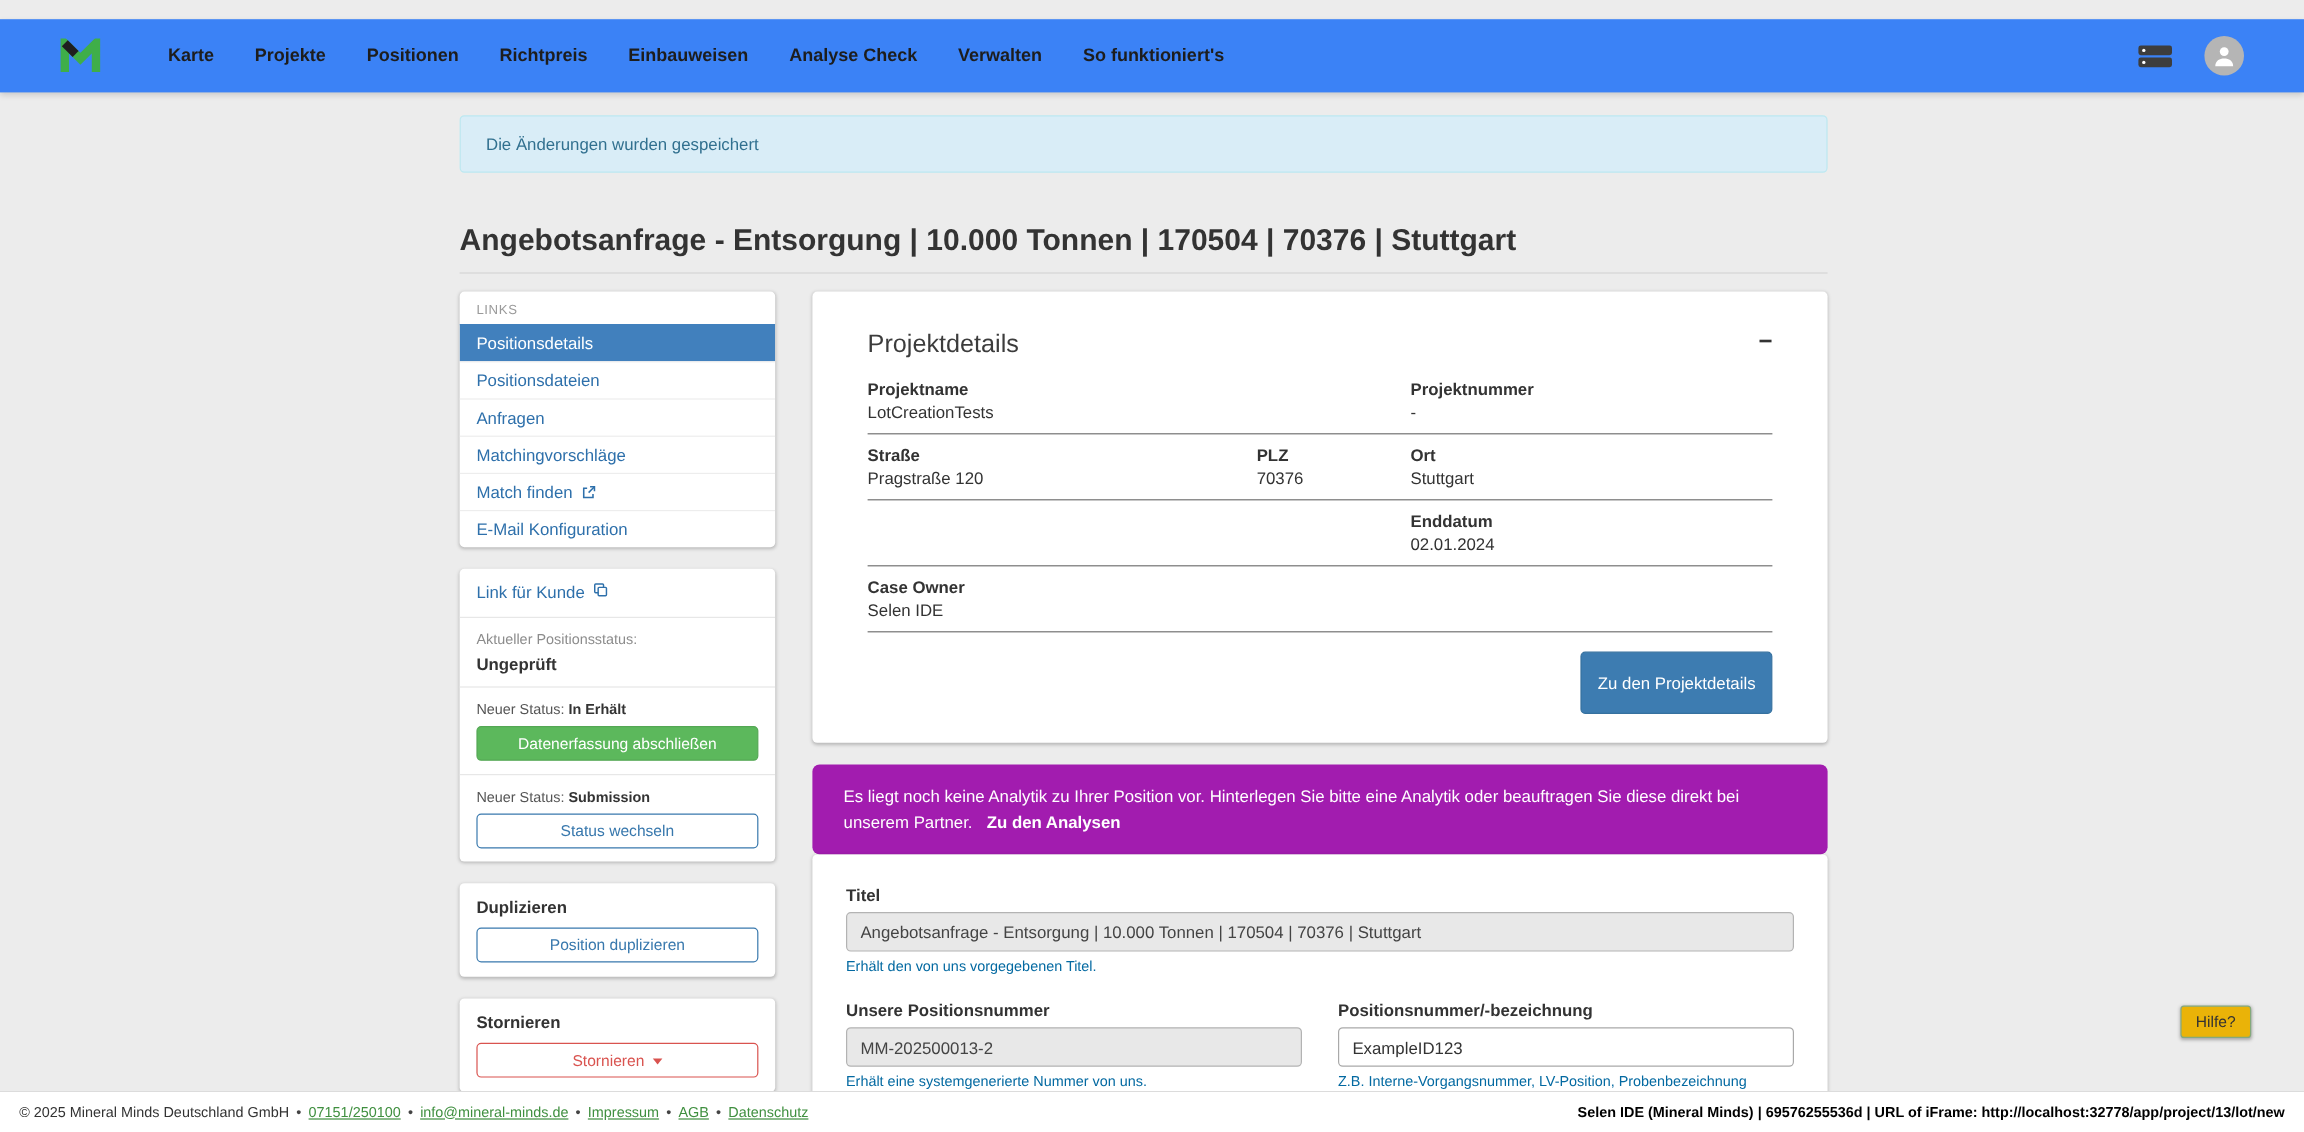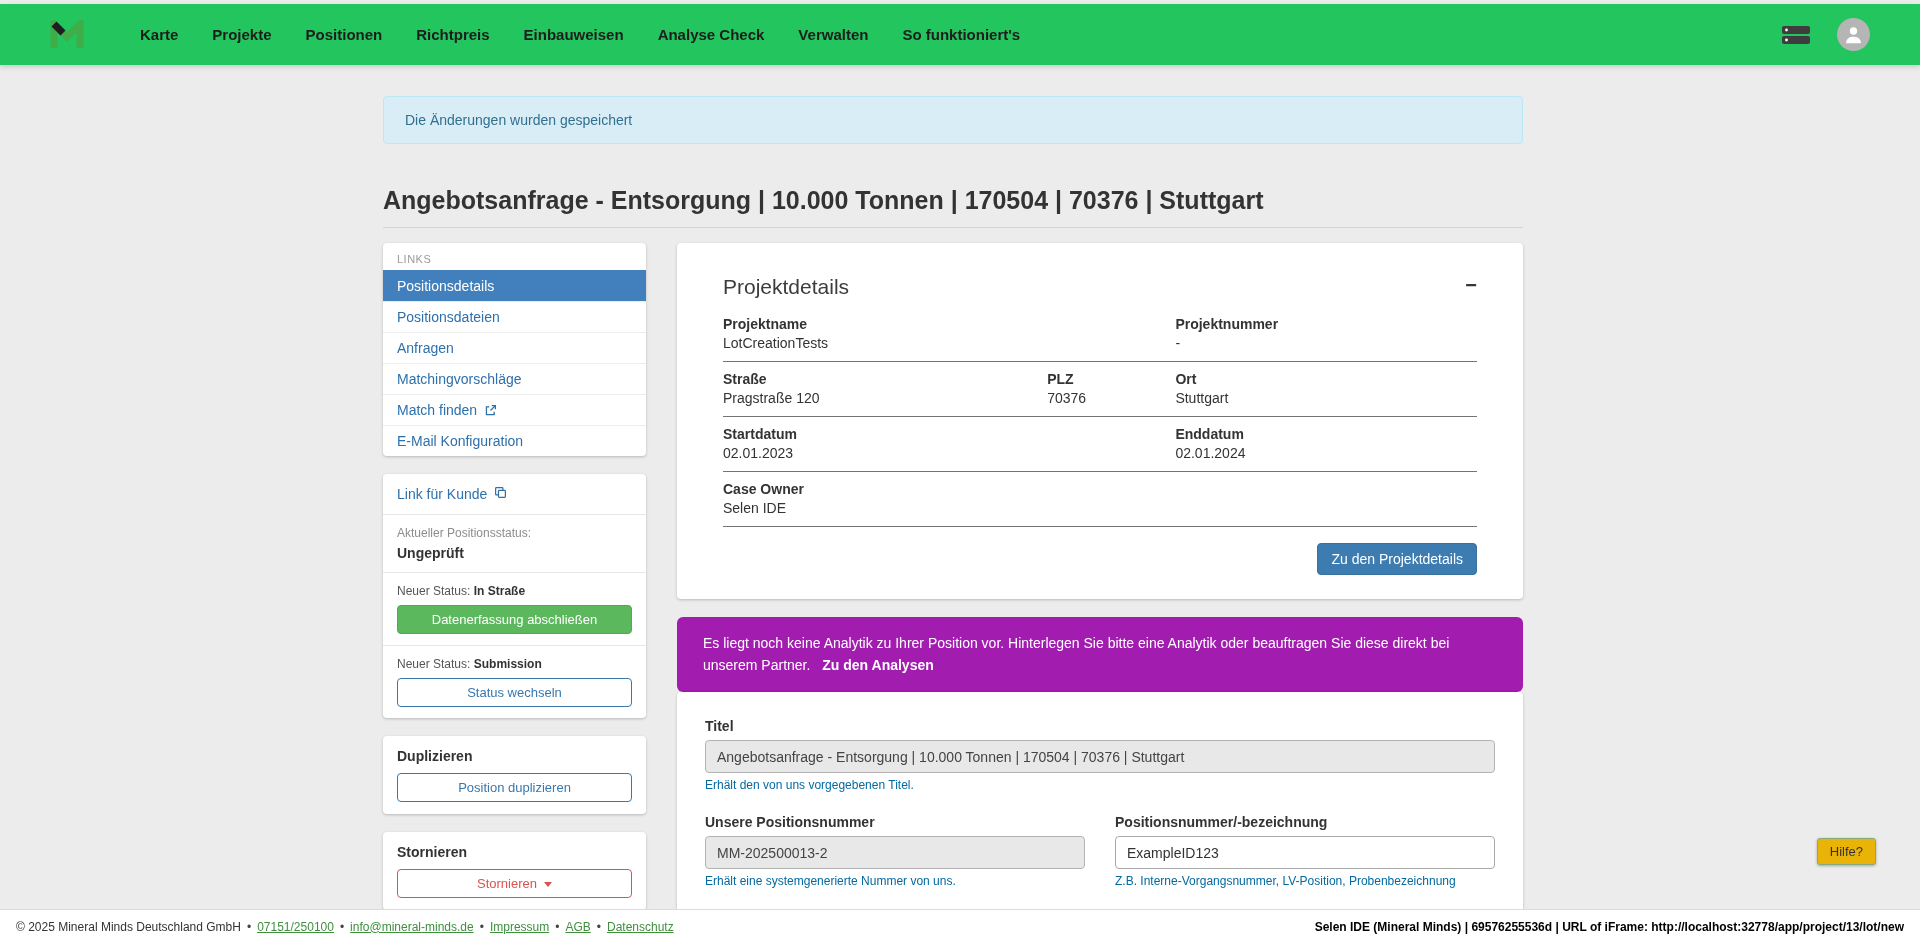--- a/index.html
+++ b/index.html
@@ -8,22 +8,22 @@
     width: 1920px; height: 943px; overflow: hidden;
     background: #ececec;
     font-family: "Liberation Sans", sans-serif;
     color: #333;
     position: relative;
   }
   a { text-decoration: none; }
 
   
   .navbar {
-    position: fixed; top: 4px; left: 0; right: 0; height: 61px;
-    background: #22c55e; display: flex; align-items: center;
+    position: fixed; top: 16px; left: 0; right: 0; height: 61px;
+    background: #3b82f6; display: flex; align-items: center;
     padding: 0 50px; box-shadow: 0 2px 5px rgba(0,0,0,.15); z-index: 20;
   }
   .logo { display: flex; align-items: center; margin-right: 56px; cursor: pointer; }
   .nav-menu { display: flex; align-items: center; gap: 34px; list-style: none; margin: 0; padding: 0; }
   .nav-item { font-size: 15px; font-weight: 700; color: #1d1d1d; cursor: pointer; white-space: nowrap; }
   .nav-right { margin-left: auto; display: flex; align-items: center; gap: 26px; }
   .nav-icon { display: flex; align-items: center; cursor: pointer; }
   .avatar { width: 33px; height: 33px; border-radius: 50%; background: #b5b5b5;
     display: flex; align-items: center; justify-content: center; cursor: pointer; overflow: hidden; }
 
@@ -78,21 +78,21 @@
   .project-title { font-size: 21px; color: #3c3c3c; }
   .collapse-btn { font-size: 20px; font-weight: 700; color: #333; cursor: pointer; line-height: 1; }
   .detail-row { display: grid; grid-template-columns: 43% 17% 40%; padding: 9px 0 10px;
     border-bottom: 1px solid #737373; }
   .detail-label { font-size: 14px; font-weight: 700; color: #333; margin-bottom: 3px; }
   .detail-value { font-size: 14px; color: #333; }
   .span2 { grid-column: 1 / 3; }
   .col3 { grid-column: 3; }
   .spanall { grid-column: 1 / 4; }
   .project-footer { display: flex; justify-content: flex-end; margin-top: 16px; }
-  .btn-blue { background: #3d7cb1; color: #fff; font-size: 14px; padding: 7px 13px;
+  .btn-blue { background: #3d7cb1; color: #fff; font-size: 14px; padding: 17px 13px;
     border-radius: 4px; border: 1px solid #36719f; cursor: pointer; font-family: inherit; }
 
   
   .analytics-banner { background: #a21caf; color: #fff; border-radius: 6px; padding: 16px 26px;
     font-size: 14px; line-height: 1.55; }
   .analytics-link { font-weight: 700; color: #fff; margin-left: 8px; cursor: pointer; }
 
   
   .form-card { padding: 26px 28px 60px; }
   .form-label { font-size: 14px; font-weight: 700; color: #333; margin-bottom: 6px; display: block; }
@@ -203,21 +203,21 @@
             </svg>
           </a>
         </div>
         <div class="status-row">
           <div class="muted-label">Aktueller Positionsstatus:</div>
           <div class="status-value">Ungeprüft</div>
         </div>
         <div class="status-row">
           <div class="new-status-line">
             <span>Neuer Status:</span>
-            <strong>In Straße</strong>
+            <strong>In Erhält</strong>
           </div>
           <button class="btn btn-green">Datenerfassung abschließen</button>
         </div>
         <div class="status-row">
           <div class="new-status-line">
             <span>Neuer Status:</span>
             <strong>Submission</strong>
           </div>
           <button class="btn btn-outline-blue">Status wechseln</button>
         </div>
@@ -265,24 +265,20 @@
             <div class="detail-label">PLZ</div>
             <div class="detail-value">70376</div>
           </div>
           <div>
             <div class="detail-label">Ort</div>
             <div class="detail-value">Stuttgart</div>
           </div>
         </div>
 
         <div class="detail-row">
-          <div class="span2">
-            <div class="detail-label">Startdatum</div>
-            <div class="detail-value">02.01.2023</div>
-          </div>
           <div class="col3">
             <div class="detail-label">Enddatum</div>
             <div class="detail-value">02.01.2024</div>
           </div>
         </div>
 
         <div class="detail-row">
           <div class="spanall">
             <div class="detail-label">Case Owner</div>
             <div class="detail-value">Selen IDE</div>

